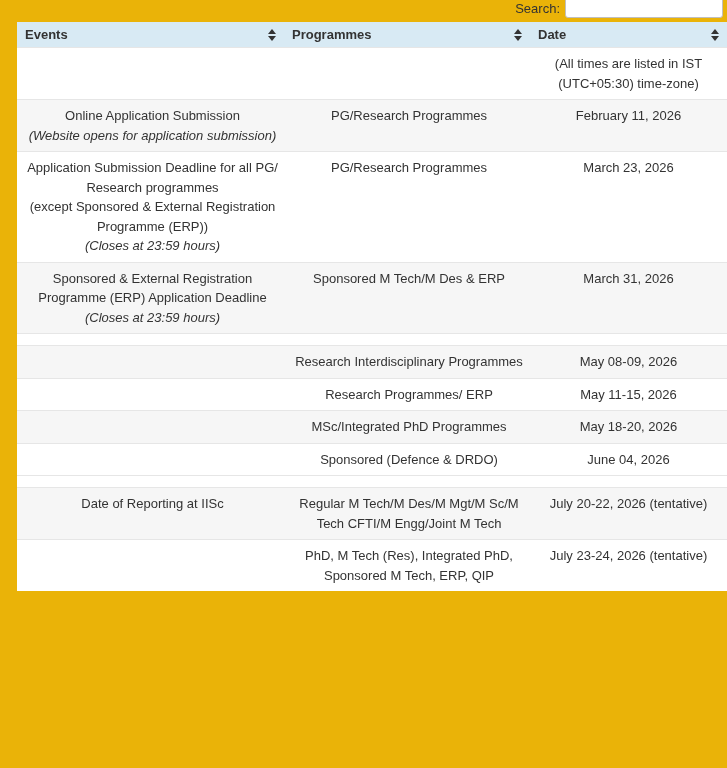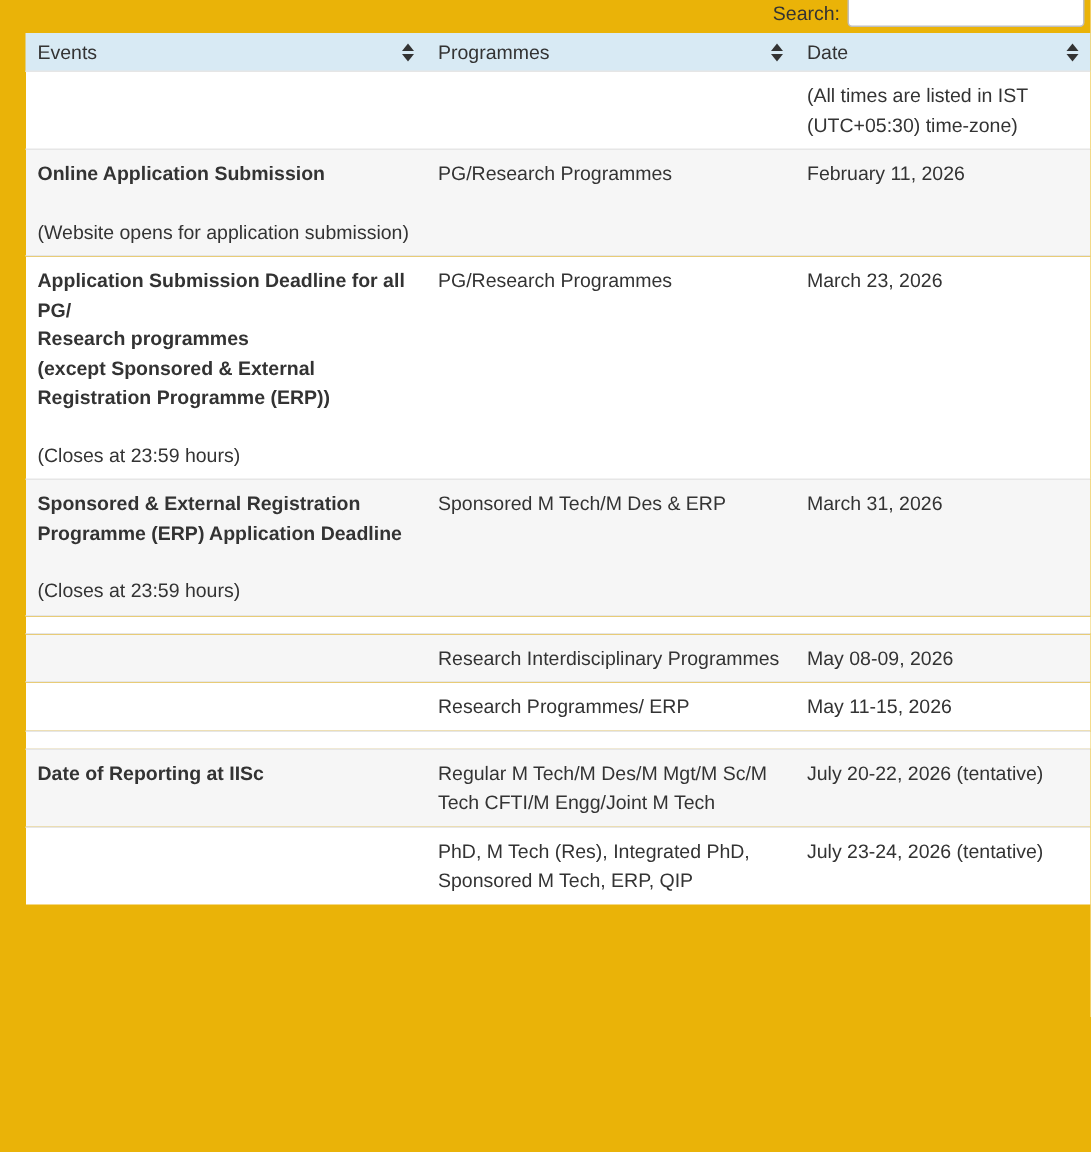--- a/index.html
+++ b/index.html
@@ -23,41 +23,42 @@
   }
 
   
   table.schedule { border-collapse:collapse; table-layout:fixed; width:710px; margin-left:17px; }
   col.c-events { width:267px; }
   col.c-prog   { width:246px; }
   col.c-date   { width:197px; }
 
   thead th {
     background:#d8eaf4;
-    font-size:13px; font-weight:normal; color:#333;
+    font-size:13px; font-weight:bold; color:#333;
     text-align:left; vertical-align:middle;
     padding:5px 8px; height:25px;
   }
   .th-inner { display:flex; align-items:center; justify-content:space-between; }
   .sort-icon { display:inline-flex; flex-direction:column; align-items:center; margin-left:6px; }
   .sort-icon i { display:block; width:0; height:0; border-left:4px solid transparent; border-right:4px solid transparent; }
   .sort-icon .up   { border-bottom:5px solid #333; margin-bottom:2px; }
   .sort-icon .down { border-top:5px solid #333; }
 
   tbody tr { border-top:1px solid #e6e6e6; background:#fff; }
   tbody tr.shade { background:#f6f6f6; }
   tbody tr.spacer td { height:12px; padding:0; background:#fff; }
 
   tbody td {
     font-size:13px; line-height:1.5; vertical-align:top;
     padding:6px 4px 6px 8px; color:#333;
     overflow:hidden;
-  }
-  .ev-title { font-weight:bold; white-space:pre-line; }
-  .ev-note  { margin-top:19px; white-space:pre-line; }
+    text-align:center;
+  }
+  .ev-title { font-weight:normal; white-space:pre-line; }
+  .ev-note  { white-space:pre-line;font-style:italic; }
   td.date-cell { padding-right:8px; }
 </style>
 </head>
 <body>
 
 <div class="page">
 
   <div class="search-bar">
     <label>Search:</label>
     <input type="text" value="" style="">
@@ -155,23 +156,39 @@
 
   <tr>
     <td class="event-cell">
       <div class="ev-title"></div>
 
     </td>
     <td class="prog-cell">Research Programmes/ ERP</td>
     <td class="date-cell">May 11-15, 2026</td>
   </tr>
 
-
-
-
+  <tr class="shade">
+    <td class="event-cell">
+      <div class="ev-title"></div>
+
+    </td>
+    <td class="prog-cell">MSc/Integrated PhD Programmes</td>
+    <td class="date-cell">May 18-20, 2026</td>
+  </tr>
+
+
+
+  <tr>
+    <td class="event-cell">
+      <div class="ev-title"></div>
+
+    </td>
+    <td class="prog-cell">Sponsored (Defence &amp; DRDO)</td>
+    <td class="date-cell">June 04, 2026</td>
+  </tr>
 
   <tr class="spacer">
     <td colspan="3"></td>
   </tr>
 
   <tr class="shade">
     <td class="event-cell">
       <div class="ev-title">Date of Reporting at IISc</div>
 
     </td>

